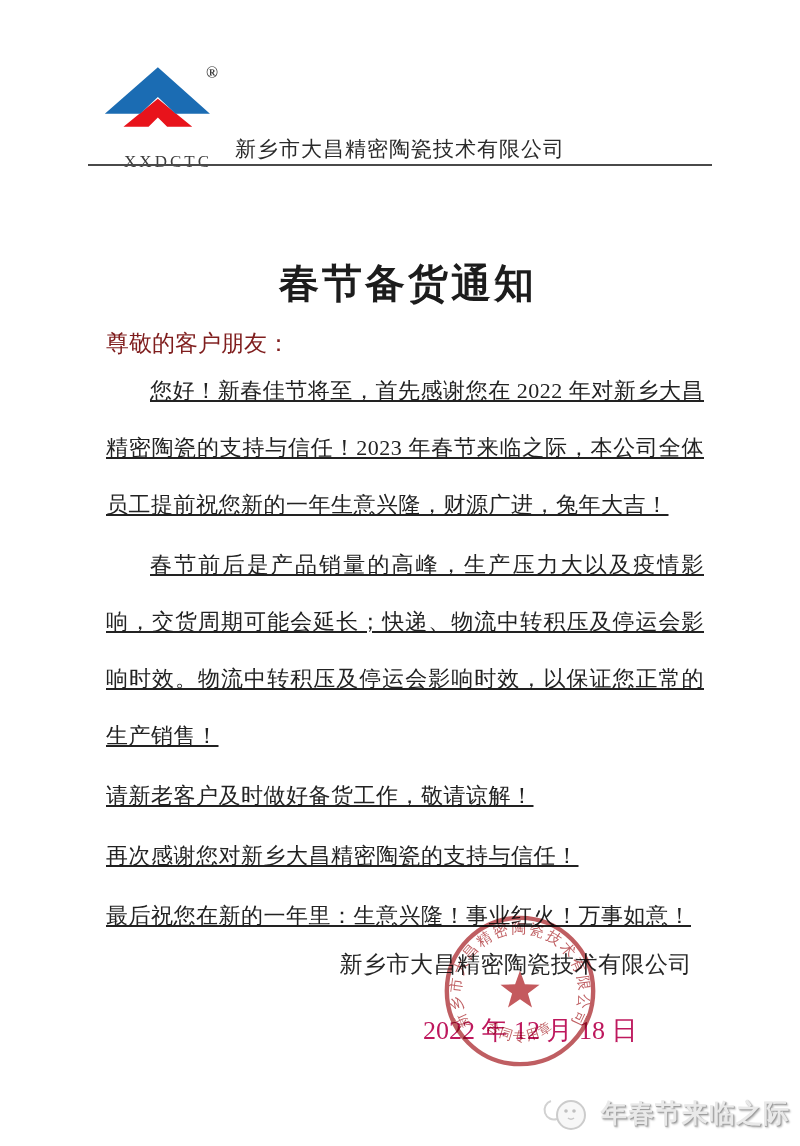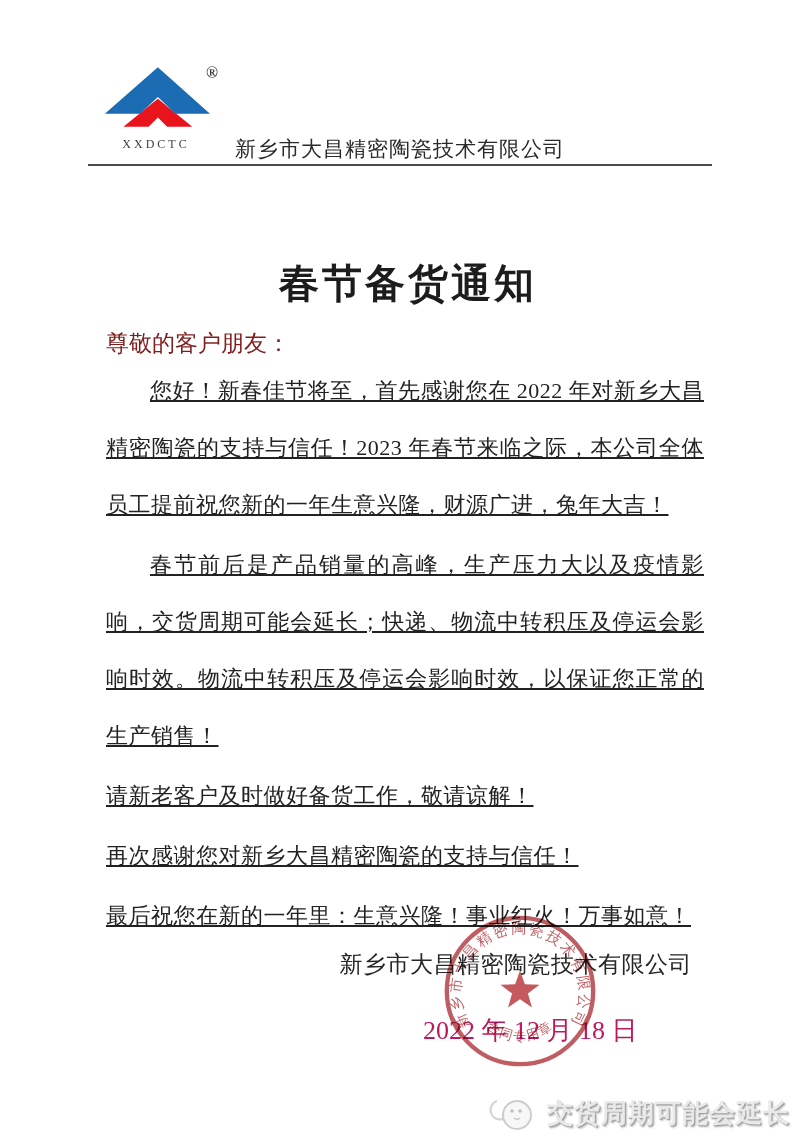--- a/index.html
+++ b/index.html
@@ -5,22 +5,22 @@
   html,body{margin:0;padding:0;background:#ffffff;}
   .page{
     position:relative;width:800px;height:1146px;background:#ffffff;overflow:hidden;
     font-family:"Liberation Serif","DejaVu Serif",serif;color:#242424;
   }
   
   .logo-block{position:absolute;left:100px;top:56px;width:112px;}
   .logo-mark{display:block;}
   .reg-mark{position:absolute;right:-6px;top:8px;font-size:16px;color:#3a3a3a;font-weight:bold;}
   .logo-caption{
-    display:block;text-align:center;margin-top:1px;
-    font-size:12px;letter-spacing:3px;color:#3d3d3d;font-family:"Liberation Serif",serif;
+    display:block;text-align:right;margin-top:16px;
+    font-size:17px;letter-spacing:3px;color:#3d3d3d;font-family:"Liberation Serif",serif;
   }
   .header-company{
     position:absolute;left:0;top:135px;width:100%;text-align:center;
     font-size:21px;letter-spacing:1px;color:#2a2a2a;
   }
   .header-rule{position:absolute;left:88px;top:164px;width:624px;border-top:2px solid #4a4a4a;}
   
   .doc-title{
     position:absolute;left:0;top:248px;width:100%;margin:8px;text-align:center;
     font-size:40px;font-weight:bold;letter-spacing:3px;color:#1c1c1c;
@@ -95,16 +95,16 @@
   </svg>
 
   <div class="watermark">
     <svg class="wm-mascot" width="52" height="44" viewBox="0 0 52 44" xmlns="http://www.w3.org/2000/svg">
       <path d="M10,10 A9,9 0 1 0 16,28" fill="none" stroke="#d2d2d2" stroke-width="2"></path>
       <circle cx="30" cy="24" r="14" fill="#f7f7f7" stroke="#cccccc" stroke-width="2"></circle>
       <circle cx="25" cy="20" r="1.8" fill="#c0c0c0"></circle>
       <circle cx="33" cy="20" r="1.8" fill="#c0c0c0"></circle>
       <path d="M27,27 q3,2.5 6,0" fill="none" stroke="#c8c8c8" stroke-width="1.6"></path>
     </svg>
-    <span class="wm-text">交货周期可能会延长</span>
+    <span class="wm-text">年春节来临之际</span>
   </div>
 
 </div>
 
 </body></html>

